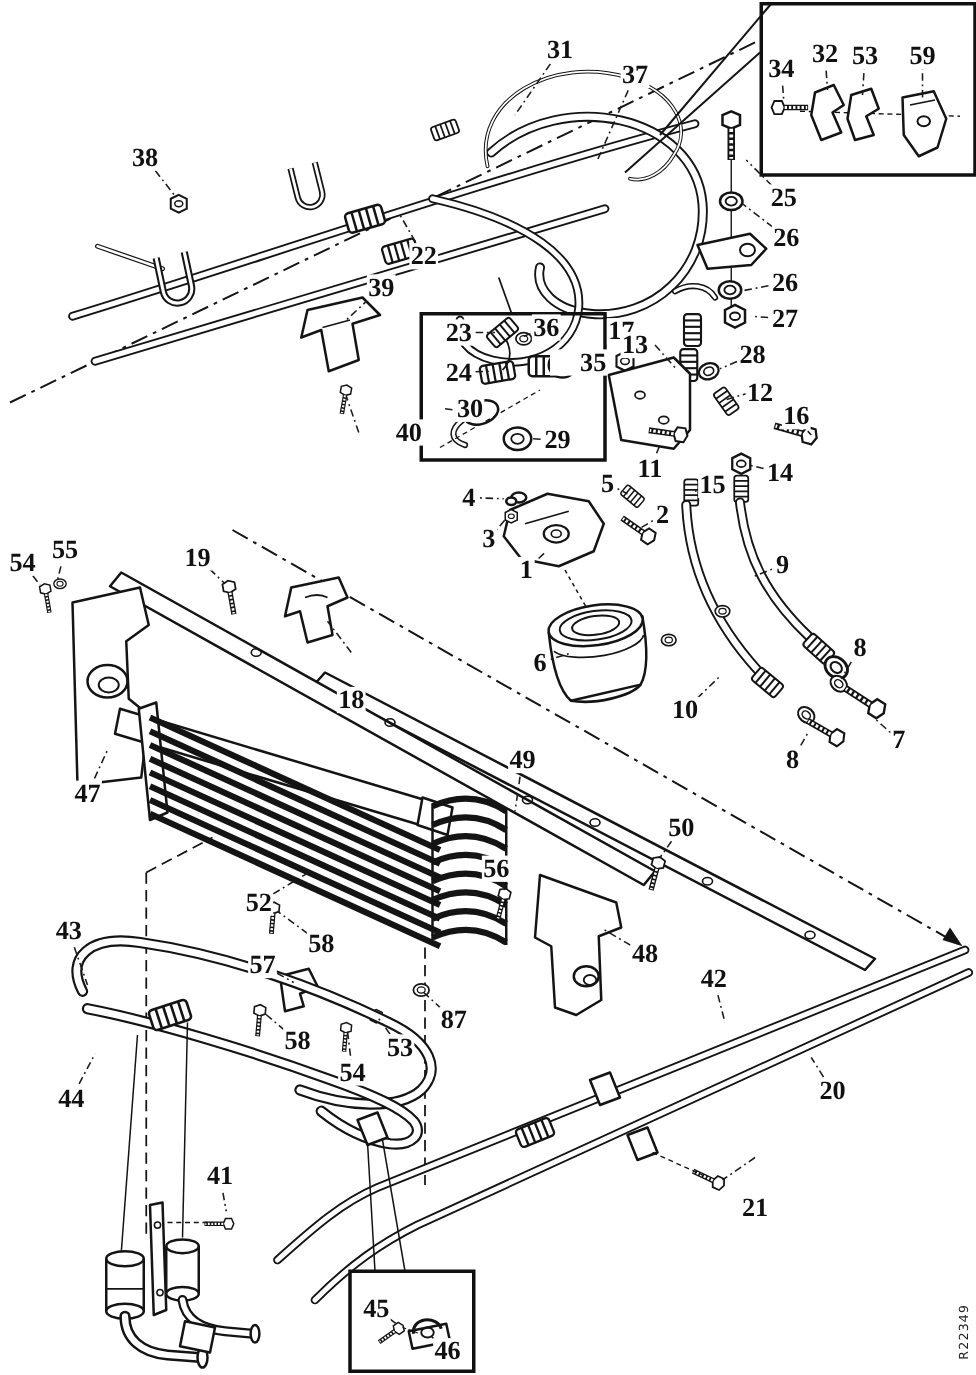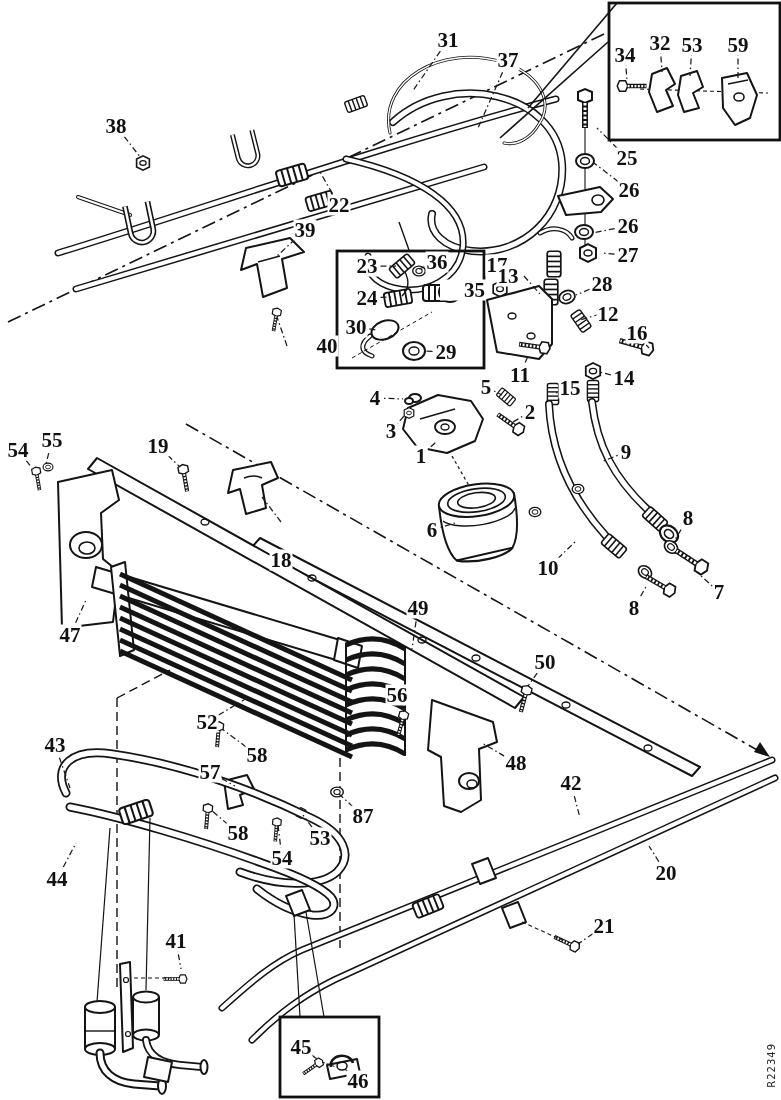--- a/index.html
+++ b/index.html
@@ -372,21 +372,21 @@
       <div class="callout" style="left: 628px; top: 255px;">27</div>
       <div class="callout" style="left: 367px; top: 266px;">23</div>
       <div class="callout" style="left: 437px; top: 262px;">36</div>
       <div class="callout" style="left: 497px; top: 265px;">17</div>
       <div class="callout" style="left: 508px; top: 276px;">13</div>
       <div class="callout" style="left: 602px; top: 284px;">28</div>
       <div class="callout" style="left: 367px; top: 298px;">24</div>
       <div class="callout" style="left: 463px; top: 290px; padding-left: 24px;">35</div>
       <div class="callout" style="left: 608px; top: 314px;">12</div>
       <div class="callout" style="left: 637px; top: 333px;">16</div>
-      <div class="callout" style="left: 356px; top: 327px;">30</div>
+      <div class="callout" style="left: 376px; top: 327px;">30</div>
       <div class="callout" style="left: 287px; top: 346px; margin-left: 40px;">40</div>
       <div class="callout" style="left: 446px; top: 352px;">29</div>
       <div class="callout" style="left: 520px; top: 375px;">11</div>
       <div class="callout" style="left: 570px; top: 388px;">15</div>
       <div class="callout" style="left: 624px; top: 378px;">14</div>
       <div class="callout" style="left: 486px; top: 387px;">5</div>
       <div class="callout" style="left: 375px; top: 398px;">4</div>
       <div class="callout" style="left: 530px; top: 412px;">2</div>
       <div class="callout" style="left: 391px; top: 431px;">3</div>
       <div class="callout" style="left: 421px; top: 456px;">1</div>
@@ -410,19 +410,19 @@
       <div class="callout" style="left: 210px; top: 772px;">57</div>
       <div class="callout" style="left: 55px; top: 745px;">43</div>
       <div class="callout" style="left: 363px; top: 816px;">87</div>
       <div class="callout" style="left: 571px; top: 783px;">42</div>
       <div class="callout" style="left: 238px; top: 833px;">58</div>
       <div class="callout" style="left: 320px; top: 838px;">53</div>
       <div class="callout" style="left: 282px; top: 858px;">54</div>
       <div class="callout" style="left: 57px; top: 879px;">44</div>
       <div class="callout" style="left: 666px; top: 873px;">20</div>
       <div class="callout" style="left: 176px; top: 941px;">41</div>
-      <div class="callout" style="left: 604px; top: 926px;">21</div>
+      <div class="callout" style="left: 604px; top: 966px;">21</div>
       <div class="callout" style="left: 301px; top: 1047px;">45</div>
       <div class="callout" style="left: 358px; top: 1081px;">46</div>
     </div>
 
   <div class="figure-id">R22349</div>
 </div>
 
 </body></html>

